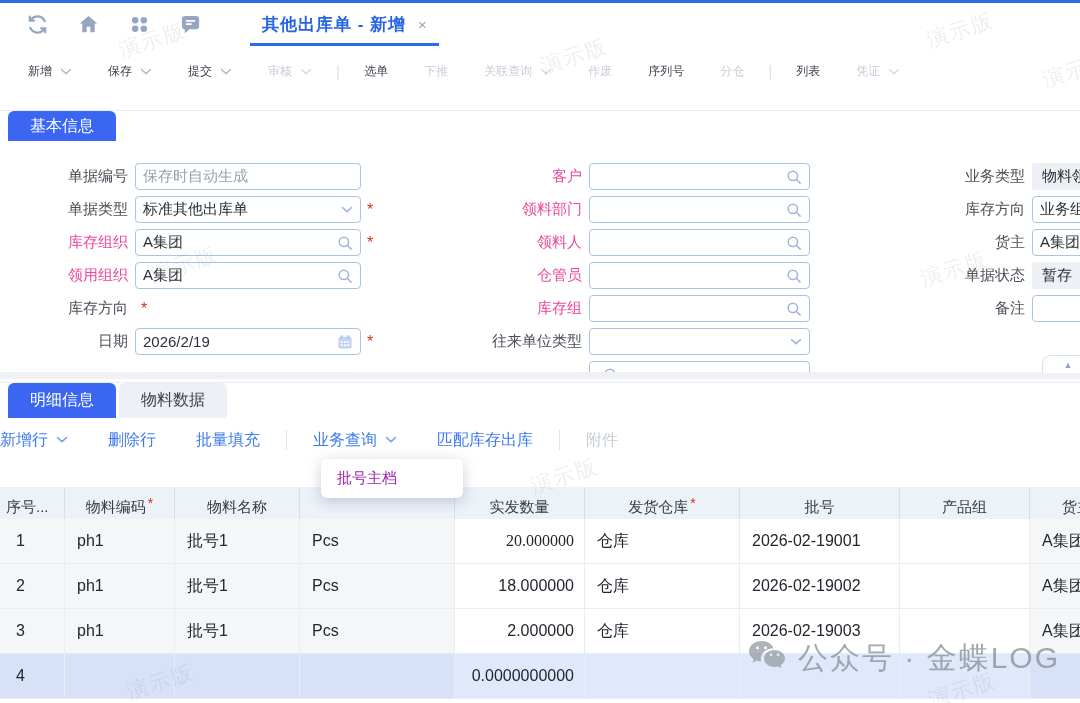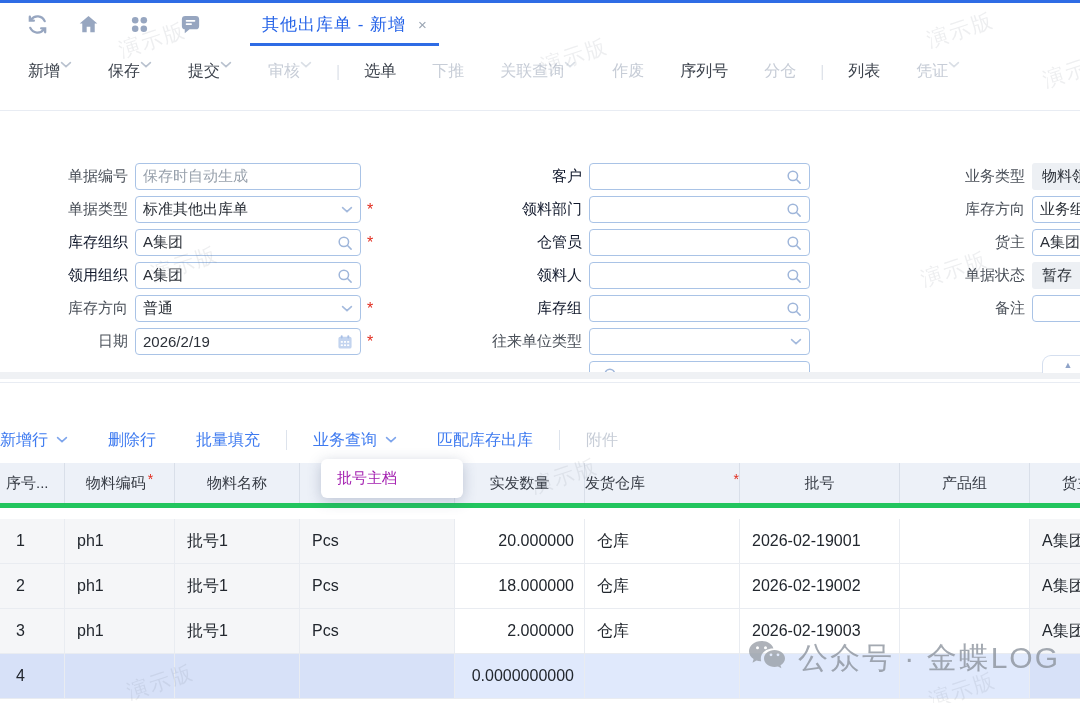--- a/index.html
+++ b/index.html
@@ -6,38 +6,38 @@
   body{
     width:1080px;height:703px;overflow:hidden;position:relative;background:#fff;
     font-family:"Liberation Sans","DejaVu Sans",sans-serif;color:#2b3038;
   }
   
   .topstrip{position:absolute;top:0;left:0;right:0;height:3px;background:#2e6ce5}
   .topbar{position:absolute;top:3px;left:0;right:0;height:43px;background:#fff;display:flex;align-items:center}
   .tb-icons{display:flex;gap:28px;margin-left:26px;align-items:center}
   .tb-icons svg{display:block}
   .top-tab{margin-left:48px;height:100%;display:flex;align-items:center;padding:0 12px;position:relative;cursor:pointer}
-  .top-tab .ttl{color:#2563e8;font-weight:normal;font-size:17px;letter-spacing:1px}
+  .top-tab .ttl{color:#2563e8;font-weight:bold;font-size:17px;letter-spacing:1px}
   .top-tab .ul{position:absolute;bottom:0;left:0;right:0;height:3px;background:#2e6ce5}
   .top-tab .cls{color:#9aa5b3;font-size:15px;margin-left:12px}
   
   .toolbar{position:absolute;top:49px;left:0;right:0;height:45px;display:flex;align-items:center;padding-left:28px}
-  .tb-item{font-size:16px;color:#3c424c;margin-right:36px;display:flex;align-items:flex-start;cursor:pointer;white-space:nowrap}
+  .tb-item{font-size:12px;color:#3c424c;margin-right:36px;display:flex;align-items:center;gap:8px;cursor:pointer;white-space:nowrap}
   .tb-item.disabled{color:#c7cdd7;cursor:default}
   .tb-sep{color:#dfe3ea;font-size:16px;margin:0 24px 0 -12px}
   
   .section1{position:absolute;top:110px;left:0;right:0;height:262px;border-top:1px solid #e8ecf3;background:#fff}
   .sec-tab{position:absolute;top:0;left:8px;height:30px;background:#3a66f1;color:#fff;font-size:16px;
     display:flex;align-items:center;padding:0 22px;border-radius:6px 6px 0 0;cursor:pointer}
   .fcol{position:absolute;top:52px;display:flex;flex-direction:column}
   .col1{left:0;width:380px}.col2{left:440px;width:380px}.col3{left:890px;width:330px}
   .frow{display:flex;align-items:center;height:27px;margin-bottom:6px}
   .flbl{font-size:15px;color:#4a5059;text-align:right;margin-right:7px;white-space:nowrap}
   .col1 .flbl{width:128px}.col2 .flbl{width:142px}.col3 .flbl{width:135px}
-  .flbl.link{color:#0f172a;cursor:pointer}
+  .flbl.link{color:#ec4899;cursor:pointer}
   .ibox{height:25px;border:1px solid #a9c3e6;border-radius:4px;background:#fff;display:flex;align-items:center;
     justify-content:space-between;padding:0 7px;font-size:15px;color:#2b3038;flex:none;overflow:hidden;white-space:nowrap}
   .col1 .ibox{width:210px}.col2 .ibox{width:205px}.col3 .ibox{width:115px}
   .ibox .ph{color:#98a1ac}
   .ibox .val{overflow:hidden;white-space:nowrap}
   .chip{height:27px;background:#edf0f4;border-radius:3px;display:flex;align-items:center;padding:0 10px;
     font-size:15px;color:#2b3038;min-width:46px;white-space:nowrap}
   .req{color:#e02b1d;margin-left:6px;font-size:16px;line-height:10px}
   .clipped{height:11px;overflow:hidden;display:flex;align-items:flex-start}
   .clipped .sp{width:149px}
@@ -49,21 +49,21 @@
   .section2{position:absolute;top:382px;left:0;right:0;bottom:0;border-top:1px solid #e8ecf3;background:#fff}
   .sec2-tabs{position:absolute;top:0;left:8px;display:flex}
   .dtab{height:35px;padding:0 22px;font-size:16px;border-radius:6px 6px 0 0;display:flex;align-items:center;margin-right:3px;cursor:pointer}
   .dtab.active{background:#3a66f1;color:#fff}
   .dtab.inactive{background:#edf0f6;color:#3c4250}
   .dtoolbar{position:absolute;top:35px;left:0;right:0;height:44px;display:flex;align-items:center;}
   .dt-item{font-size:16px;color:#3f7bf0;margin-right:40px;display:flex;align-items:center;gap:8px;cursor:pointer;white-space:nowrap}
   .dt-item.disabled{color:#c7cdd7;cursor:default}
   .dt-sep{width:1px;height:20px;background:#dde3ec;margin:0 26px 0 -14px}
   
-  .thead{position:absolute;top:80px;left:0;right:0;height:40px;background:#edf1f8;display:flex;border-bottom:5px solid #22c55e}
+  .thead{position:absolute;top:104px;left:0;right:0;height:40px;background:#edf1f8;display:flex;border-bottom:5px solid #22c55e}
   .th{display:flex;align-items:center;justify-content:center;font-size:15px;color:#363b44;
     border-right:1px solid #d9dfe9;flex:none;box-sizing:border-box;white-space:nowrap}
   .th.left{justify-content:flex-start;padding-left:6px}
   .hreq{color:#e02b1d;font-size:14px;margin-left:2px;position:relative;top:-4px}
   .tbody{position:absolute;top:136px;left:0;right:0}
   .tr{display:flex;height:44px;border-bottom:1px solid #e9ecf1}
   .td{display:flex;align-items:center;font-size:16px;color:#22272e;border-right:1px solid #e9ecf1;
     flex:none;box-sizing:border-box;overflow:hidden;white-space:nowrap;background:#fff}
   .td.shaded{background:#f5f6f8}
   .td.a-left{justify-content:flex-start;padding-left:12px}
@@ -190,20 +190,23 @@
       <span>凭证</span>
       <span style="display:flex">
         <svg width="12" height="8" viewBox="0 0 12 8">
           <path d="M1.6 1.6 L6 5.6 L10.4 1.6" fill="none" stroke="#dadfe6" stroke-width="1.6" stroke-linecap="round"></path>
         </svg>
       </span>
     </div>
   </div>
 
 <div class="section1">
+  <div class="sec-tab">
+    <span>基本信息</span>
+  </div>
   <div class="fcol col1">
       <div class="frow">
         <div class="flbl">单据编号</div>
         <div class="ibox">
           <span class="val ph">保存时自动生成</span>
         </div>
       </div>
       <div class="frow">
         <div class="flbl">单据类型</div>
         <div class="ibox">
@@ -236,28 +239,20 @@
           <span style="display:flex;margin-left:6px">
             <svg width="16" height="16" viewBox="0 0 17 17">
               <circle cx="7.3" cy="7.3" r="5" fill="none" stroke="#9fb6da" stroke-width="1.6"></circle>
               <line x1="11.2" y1="11.2" x2="15" y2="15" stroke="#9fb6da" stroke-width="1.6" stroke-linecap="round"></line>
             </svg>
           </span>
         </div>
       </div>
       <div class="frow">
         <div class="flbl">库存方向</div>
-        <div class="ibox">
-          <span class="val">普通</span>
-          <span style="display:flex">
-            <svg width="12" height="8" viewBox="0 0 12 8">
-              <path d="M1.6 1.6 L6 5.6 L10.4 1.6" fill="none" stroke="#a4badd" stroke-width="1.6" stroke-linecap="round"></path>
-            </svg>
-          </span>
-        </div>
         <div class="req">*</div>
       </div>
       <div class="frow">
         <div class="flbl">日期</div>
         <div class="ibox">
           <span class="val">2026/2/19</span>
           <span style="display:flex;margin-left:6px">
             <svg width="16" height="16" viewBox="0 0 17 17">
               <rect x="1.5" y="3" width="14" height="12.5" rx="2" fill="#c3d4ef"></rect>
               <rect x="4" y="1.2" width="2" height="3.6" rx="1" fill="#a9c0e6"></rect>
@@ -295,33 +290,33 @@
           <span class="val ph"></span>
           <span style="display:flex;margin-left:6px">
             <svg width="16" height="16" viewBox="0 0 17 17">
               <circle cx="7.3" cy="7.3" r="5" fill="none" stroke="#9fb6da" stroke-width="1.6"></circle>
               <line x1="11.2" y1="11.2" x2="15" y2="15" stroke="#9fb6da" stroke-width="1.6" stroke-linecap="round"></line>
             </svg>
           </span>
         </div>
       </div>
       <div class="frow">
+        <div class="flbl link">领料人</div>
+        <div class="ibox">
+          <span class="val ph"></span>
+          <span style="display:flex;margin-left:6px">
+            <svg width="16" height="16" viewBox="0 0 17 17">
+              <circle cx="7.3" cy="7.3" r="5" fill="none" stroke="#9fb6da" stroke-width="1.6"></circle>
+              <line x1="11.2" y1="11.2" x2="15" y2="15" stroke="#9fb6da" stroke-width="1.6" stroke-linecap="round"></line>
+            </svg>
+          </span>
+        </div>
+      </div>
+      <div class="frow">
         <div class="flbl link">仓管员</div>
-        <div class="ibox">
-          <span class="val ph"></span>
-          <span style="display:flex;margin-left:6px">
-            <svg width="16" height="16" viewBox="0 0 17 17">
-              <circle cx="7.3" cy="7.3" r="5" fill="none" stroke="#9fb6da" stroke-width="1.6"></circle>
-              <line x1="11.2" y1="11.2" x2="15" y2="15" stroke="#9fb6da" stroke-width="1.6" stroke-linecap="round"></line>
-            </svg>
-          </span>
-        </div>
-      </div>
-      <div class="frow">
-        <div class="flbl link">领料人</div>
         <div class="ibox">
           <span class="val ph"></span>
           <span style="display:flex;margin-left:6px">
             <svg width="16" height="16" viewBox="0 0 17 17">
               <circle cx="7.3" cy="7.3" r="5" fill="none" stroke="#9fb6da" stroke-width="1.6"></circle>
               <line x1="11.2" y1="11.2" x2="15" y2="15" stroke="#9fb6da" stroke-width="1.6" stroke-linecap="round"></line>
             </svg>
           </span>
         </div>
       </div>
@@ -388,20 +383,28 @@
         </div>
       </div>
     </div>
 </div>
 <div class="divband"></div>
 <div class="collapse-btn">
   <span>▲</span>
 </div>
 
 <div class="section2">
+  <div class="sec2-tabs">
+      <div class="dtab active">
+        <span>明细信息</span>
+      </div>
+      <div class="dtab inactive">
+        <span>物料数据</span>
+      </div>
+    </div>
   <div class="dtoolbar">
       <div class="dt-item">
         <span>新增行</span>
         <span style="display:flex">
           <svg width="12" height="8" viewBox="0 0 12 8">
             <path d="M1.6 1.6 L6 5.6 L10.4 1.6" fill="none" stroke="#7ea5ec" stroke-width="1.6" stroke-linecap="round"></path>
           </svg>
         </span>
       </div>
       <div class="dt-item">
@@ -437,41 +440,41 @@
       </div>
       <div class="th" style="width: 125px;">
         <span>物料名称</span>
       </div>
       <div class="th" style="width: 155px;">
         <span></span>
       </div>
       <div class="th" style="width: 130px;">
         <span>实发数量</span>
       </div>
-      <div class="th" style="width: 155px; justify-content: space-between;">
+      <div class="th" style="width: 155px;">
         <span>发货仓库</span>
         <span class="hreq">*</span>
       </div>
       <div class="th" style="width: 160px; font-family: Liberation Serif, serif;">
         <span>批号</span>
       </div>
       <div class="th" style="width: 130px;">
         <span>产品组</span>
       </div>
       <div class="th" style="width: 95px;">
         <span>货主</span>
       </div>
     </div>
   <div class="tbody">
       <div class="tr">
         <div class="td a-left shaded first" style="width: 65px;">1</div>
         <div class="td a-left shaded" style="width: 110px;">ph1</div>
         <div class="td a-left shaded" style="width: 125px;">批号1</div>
         <div class="td a-left shaded" style="width: 155px;">Pcs</div>
-        <div class="td a-right" style="width: 130px;">20.000000</div>
+        <div class="td a-right" style="width: 130px; font-family: Liberation Serif, serif;">20.000000</div>
         <div class="td a-left" style="width: 155px;">仓库</div>
         <div class="td a-left" style="width: 160px;">2026-02-19001</div>
         <div class="td a-left" style="width: 130px;"></div>
         <div class="td a-left shaded" style="width: 95px;">A集团</div>
       </div>
       <div class="tr">
         <div class="td a-left shaded first" style="width: 65px;">2</div>
         <div class="td a-left shaded" style="width: 110px;">ph1</div>
         <div class="td a-left shaded" style="width: 125px;">批号1</div>
         <div class="td a-left shaded" style="width: 155px;">Pcs</div>

